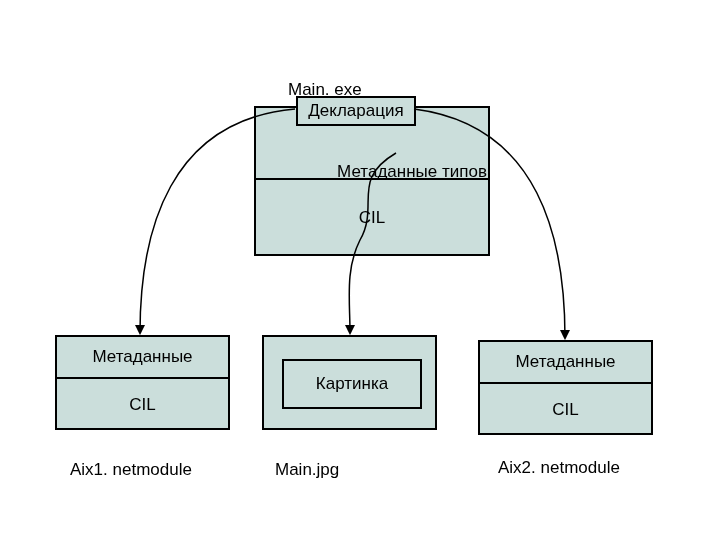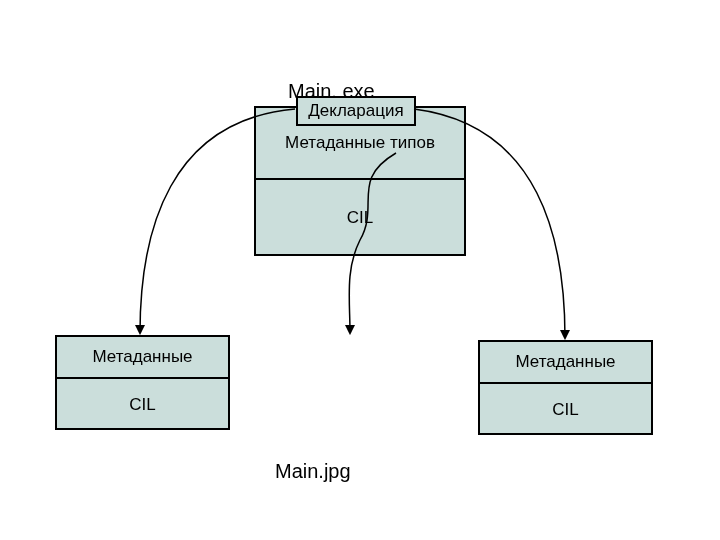--- a/index.html
+++ b/index.html
@@ -52,58 +52,63 @@
   }
   .celltext {
     position: absolute;
     left: 0;
     width: 100%;
     text-align: center;
     font-size: 17px;
   }
   .caption {
     position: absolute;
-    font-size: 20px;
+    font-size: 17px;
   }
   svg.arrows {
     position: absolute;
     left: 0;
     top: 0;
     width: 720px;
     height: 540px;
     pointer-events: none;
   }
 </style>
 </head>
 <body>
 
 <div class="stage">
 
 
-  <div class="box" style="left:254px; top:106px; width:212px; height:150px;">
+  <div class="box" style="left:254px; top:106px; width:236px; height:150px;">
     <div class="inner" style="left:40px; top:-12px; width:120px; height:30px;">Декларация</div>
-    <div class="celltext" style="top:25px;">Метаданные типов</div>
+    <div class="celltext" style="top:54px;padding-left:40px;">Метаданные типов</div>
     <div class="hline" style="top:70px;"></div>
     <div class="celltext" style="top:100px;">CIL</div>
   </div>
   <div class="caption" style="left:288px; top:80px;">Main. exe</div>
 
   <div class="box" style="left:55px; top:335px; width:175px; height:95px;">
     <div class="celltext" style="top:10px;">Метаданные</div>
     <div class="hline" style="top:40px;"></div>
     <div class="celltext" style="top:58px;">CIL</div>
   </div>
+  <div class="caption" style="left:70px; top:460px;">Aix1. netmodule</div>
 
+  <div class="box" style="left:262px; top:335px; width:175px; height:95px;">
+    <div class="inner" style="left:18px; top:22px; width:140px; height:50px;">Картинка</div>
+  </div>
   <div class="caption" style="left:275px; top:460px;">Main.jpg</div>
 
   <div class="box" style="left:478px; top:340px; width:175px; height:95px;">
     <div class="celltext" style="top:10px;">Метаданные</div>
     <div class="hline" style="top:40px;"></div>
     <div class="celltext" style="top:58px;">CIL</div>
   </div>
+  <div class="caption" style="left:498px; top:458px;">Aix2. netmodule</div>
 
   <svg class="arrows" viewBox="0 0 720 540">
     <defs>
       <marker id="ah" viewBox="0 0 10 10" refX="8" refY="5" markerWidth="7" markerHeight="7" orient="auto-start-reverse">
         <path d="M 0 0 L 10 5 L 0 10 z" fill="#000"></path>
       </marker>
     </defs>
 
     <path d="M 295 109 C 170 120, 140 230, 140 333" fill="none" stroke="#000" stroke-width="1.5" marker-end="url(#ah)"></path>
 

